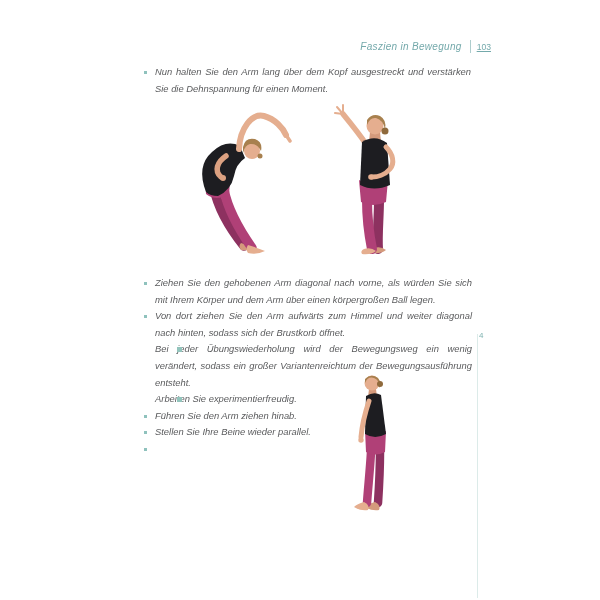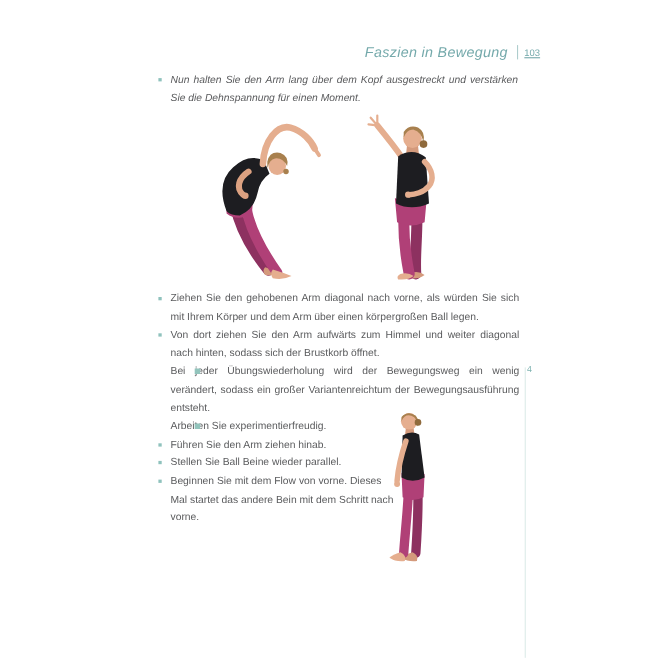--- a/index.html
+++ b/index.html
@@ -23,21 +23,21 @@
     position: absolute;
     top: 40px;
     left: 141px;
     width: 350px;
     display: flex;
     justify-content: flex-end;
     align-items: center;
   }
   .chapter-title {
     font-style: italic;
-    font-size: 13px;
+    font-size: 10px;
     letter-spacing: 0.3px;
     color: #74a9ab;
   }
   .header-divider {
     width: 1px;
     height: 13px;
     background: #aecdcd;
     margin: 0 6px 0 8px;
   }
   .page-number {
@@ -106,23 +106,24 @@
 
   .intro-list {
     position: absolute;
     top: 64px;
     left: 141px;
     width: 330px;
     font-style: italic;
   }
   .main-list {
     position: absolute;
-    top: 263px;
+    top: 275px;
     left: 141px;
     width: 331px;
+    font-style: italic;
   }
 
   
   .figure {
     position: absolute;
   }
   #figure-side-bend   { left: 186px; top: 104px; width: 106px; height: 154px; }
   #figure-arm-raised  { left: 322px; top: 100px; width: 80px;  height: 156px; }
   #figure-profile     { left: 348px; top: 372px; width: 80px;  height: 145px; }
   .figure svg { display: block; width: 100%; height: 100%; }
@@ -198,25 +199,24 @@
     <li class="l2">
       <span class="marker sq"></span>
       <span class="btxt">Arbeiten Sie experimentierfreudig.</span>
     </li>
     <li class="l1 narrow">
       <span class="marker dot"></span>
       <span class="btxt">Führen Sie den Arm ziehen hinab.</span>
     </li>
     <li class="l1 narrow">
       <span class="marker dot"></span>
-      <span class="btxt">Stellen Sie Ball Beine wieder parallel.</span>
+      <span class="btxt">Stellen Sie Ihre Beine wieder parallel.</span>
     </li>
     <li class="l1 narrow">
       <span class="marker dot"></span>
-      <span class="btxt">Beginnen Sie mit dem Flow von vorne. Dieses Mal startet das andere Bein mit dem Schritt nach vorne.</span>
     </li>
   </ul>
 
   <div class="figure" id="figure-profile">
     <svg viewBox="0 0 80 145" xmlns="http://www.w3.org/2000/svg">
       <path d="M29,28 C29,40 28,52 27,64" stroke="#d49a7c" stroke-width="5" fill="none" stroke-linecap="round"></path>
       <circle cx="27" cy="66" r="2.5" fill="#d49a7c"></circle>
       <path d="M32,80 C32,98 31,116 30,131" stroke="#8d3160" stroke-width="8.5" fill="none" stroke-linecap="round"></path>
       <path d="M27,130 Q20,132 17,135 Q23,139 31,138 Q33,133 27,130 Z" fill="#d49a7c"></path>
       <path d="M23,80 C22,98 20,116 19,131" stroke="#b04077" stroke-width="8.5" fill="none" stroke-linecap="round"></path>

